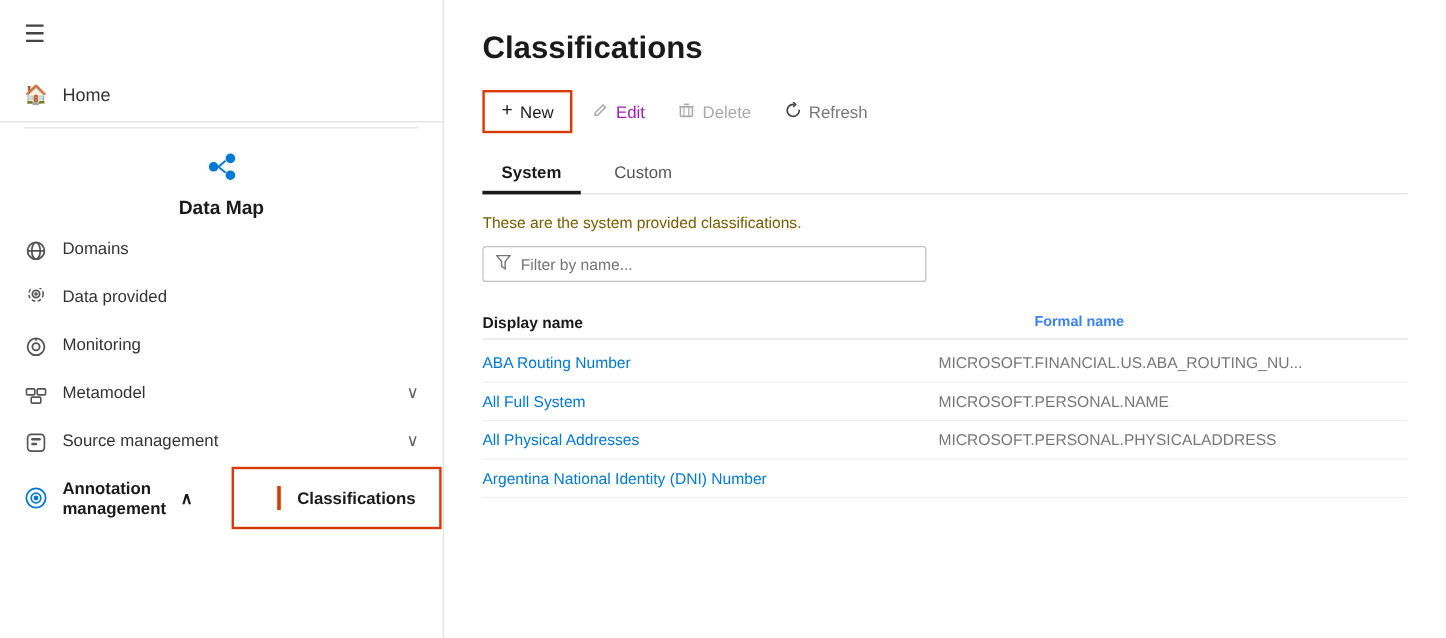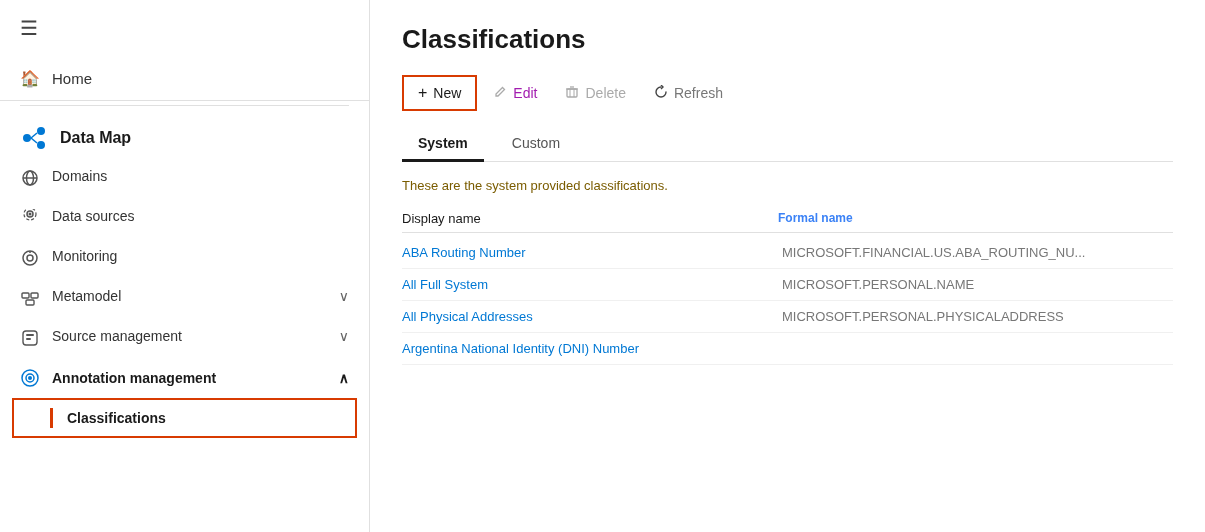--- a/index.html
+++ b/index.html
@@ -32,20 +32,21 @@
       border-bottom: 1px solid #e0e0e0;
     }
     .sidebar-section-title {
       display: flex;
       align-items: center;
       gap: 12px;
       padding: 14px 20px 6px 20px;
       font-size: 16px;
       font-weight: 700;
       color: #1a1a1a;
+      flex-direction: column;
     }
     .sidebar-section-title .icon-datamap {
       width: 28px;
       height: 28px;
     }
     .sidebar-divider {
       border: none;
       border-top: 1px solid #e0e0e0;
       margin: 4px 20px;
     }
@@ -56,21 +57,21 @@
       padding: 10px 20px;
       font-size: 14px;
       color: #333;
       cursor: pointer;
     }
     .sidebar-item .chevron { margin-left: auto; color: #666; }
     .sidebar-item-icon { width: 20px; height: 20px; display: flex; align-items: center; justify-content: center; color: #555; }
 
     .annotation-section {
       display: flex;
-      flex-direction: column;
+      flex-direction: row;
     }
     .annotation-header {
       display: flex;
       align-items: center;
       gap: 12px;
       padding: 10px 20px;
       font-size: 14px;
       font-weight: 700;
       color: #1a1a1a;
       cursor: pointer;
@@ -192,21 +193,21 @@
       background: transparent;
     }
     .filter-icon { color: #777; font-size: 13px; }
 
     .table-header {
       display: flex;
       padding: 6px 0;
       border-bottom: 1px solid #e0e0e0;
       margin-bottom: 4px;
     }
-    .col-display { width: 376px; font-size: 13px; font-weight: 400; color: #1a1a1a; }
+    .col-display { width: 460px; font-size: 13px; font-weight: 700; color: #1a1a1a; }
     .col-formal { flex: 1; font-size: 12px; font-weight: 700; color: #3b82f6; }
 
     .table-row {
       display: flex;
       padding: 8px 0;
       border-bottom: 1px solid #f0f0f0;
       align-items: flex-start;
     }
     .table-row .cell-display {
       width: 380px;
@@ -261,21 +262,21 @@
   </div>
 
   <div class="sidebar-item">
     <span class="sidebar-item-icon">
       <svg width="18" height="18" viewBox="0 0 18 18" fill="none">
           <circle cx="9" cy="5" r="3" stroke="#555" stroke-width="1.5"></circle>
           <circle cx="9" cy="5" r="6" stroke="#555" stroke-width="1.2" stroke-dasharray="3 2"></circle>
           <circle cx="9" cy="5" r="1.5" fill="#555"></circle>
         </svg>
     </span>
-    <span>Data sources</span>
+    <span>Data provided</span>
   </div>
 
   <div class="sidebar-item">
     <span class="sidebar-item-icon">
       <svg width="18" height="18" viewBox="0 0 18 18" fill="none">
           <circle cx="9" cy="9" r="7" stroke="#555" stroke-width="1.5"></circle>
           <circle cx="9" cy="9" r="3" stroke="#555" stroke-width="1.5"></circle>
           <line x1="9" y1="2" x2="9" y2="4" stroke="#555" stroke-width="1.5"></line>
         </svg>
     </span>
@@ -368,20 +369,28 @@
     <div class="tab active">
       <span>System</span>
     </div>
     <div class="tab">
       <span>Custom</span>
     </div>
   </div>
 
   <p class="description-text">These are the system provided classifications.</p>
 
+  <div class="filter-input-wrap">
+    <span class="filter-icon">
+      <svg width="13" height="13" viewBox="0 0 13 13" fill="none">
+          <polygon points="1,1 12,1 8,6 8,12 5,10 5,6" stroke="#777" stroke-width="1.2" fill="none"></polygon>
+        </svg>
+    </span>
+    <input type="text" placeholder="Filter by name..." style="">
+  </div>
 
   <div class="table-header">
     <span class="col-display">Display name</span>
     <span class="col-formal">Formal name</span>
   </div>
 
   <div>
     <div class="table-row">
       <span class="cell-display">ABA Routing Number</span>
       <span class="cell-formal">MICROSOFT.FINANCIAL.US.ABA_ROUTING_NU...</span>

